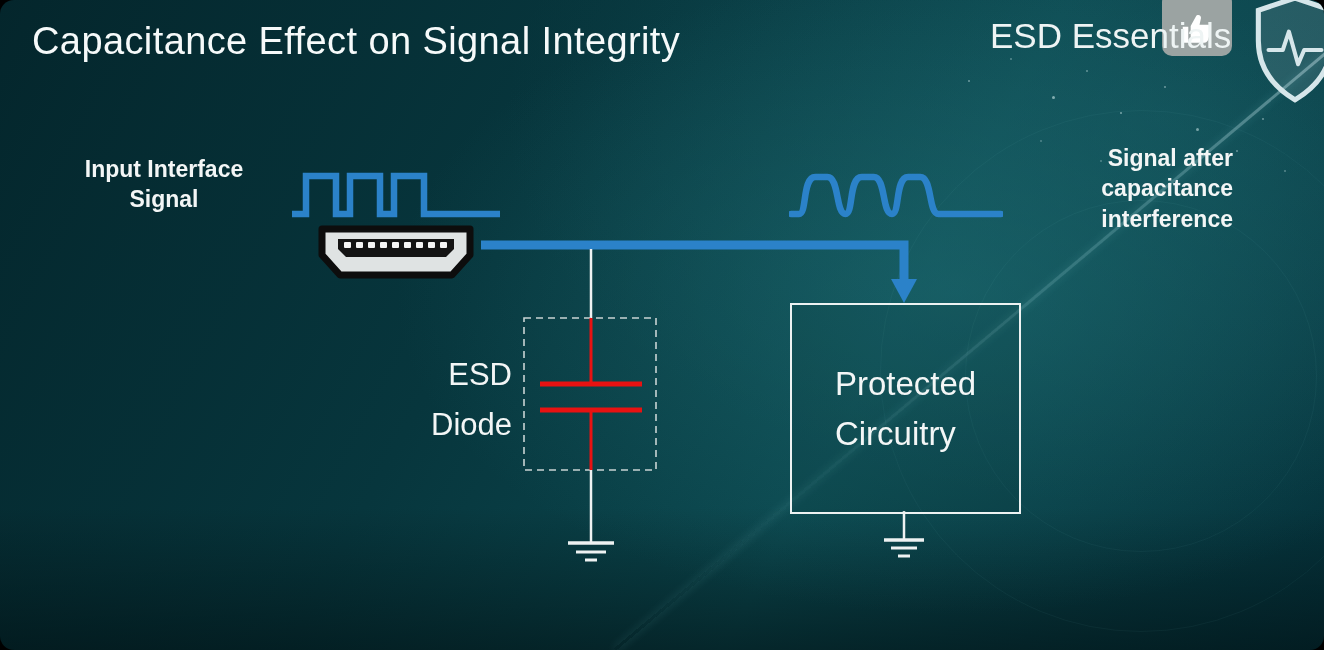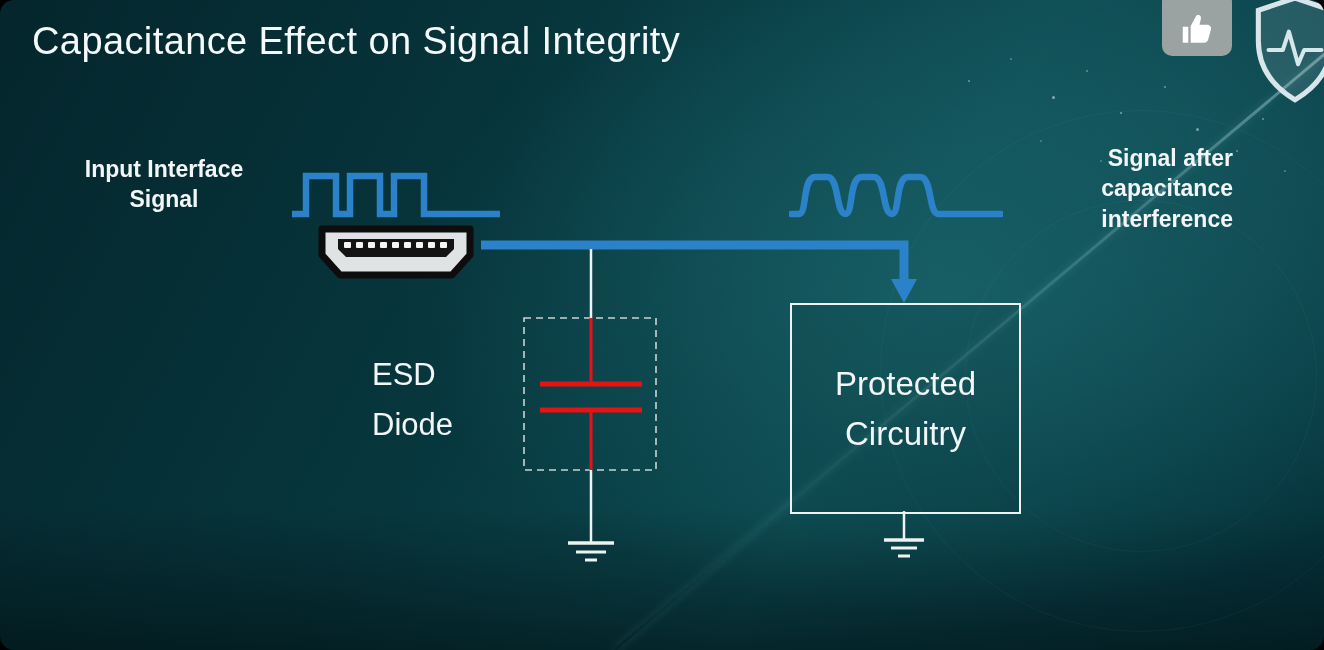--- a/index.html
+++ b/index.html
@@ -20,25 +20,25 @@
     position:absolute;left:615px;top:648px;width:1000px;height:3px;
     transform:rotate(-40deg);transform-origin:0 50%;opacity:.55;
     background:linear-gradient(90deg,transparent,rgba(150,225,230,0.18) 30%,rgba(190,240,245,0.45) 72%,rgba(225,250,255,0.85));
     box-shadow:0 0 9px rgba(150,225,230,0.35);
   }
   .title{left:32px;top:20px;font-size:38px;letter-spacing:.4px;color:#f6fafa;z-index:5;}
   .brand{left:990px;top:16px;font-size:35px;color:#eef4f4;z-index:6;}
   .lbl{white-space:pre-line;font-weight:700;font-size:23px;line-height:1.32;z-index:4;}
   .lbl-in{left:58px;top:154px;width:212px;text-align:center;}
   .lbl-out{left:1023px;top:143px;width:210px;text-align:right;}
-  .lbl-diode{left:372px;top:350px;width:140px;font-weight:400;font-size:31px;line-height:1.62;white-space:pre-line;z-index:4;}
+  .lbl-diode{left:372px;top:350px;width:140px;text-align:right;font-weight:400;font-size:31px;line-height:1.62;white-space:pre-line;z-index:4;}
   .protected-box{
     left:790px;top:303px;width:227px;height:207px;border:2px solid #edf2f2;
     background:rgba(8,38,44,0.10);display:flex;align-items:center;justify-content:center;
-    text-align:center;font-size:33px;line-height:1.5;white-space:pre-line;z-index:3;
+    font-size:33px;line-height:1.5;white-space:pre-line;z-index:3;
   }
   .wires{left:0;top:0;z-index:2;pointer-events:none;}
   .wavesvg{z-index:3;}
   .hdmi{left:312px;top:225px;z-index:3;}
   .like-tile{
     left:1162px;top:-8px;width:70px;height:64px;background:#9ba3a2;border-radius:10px;
     display:flex;align-items:flex-end;justify-content:center;padding-bottom:7px;box-sizing:border-box;z-index:4;
   }
   .shield{left:1250px;top:-6px;z-index:5;}
 </style>
@@ -57,20 +57,21 @@
   <div class="dot" style="left:1120px;top:112px;width:2px;height:2px;opacity:.5;"></div>
   <div class="dot" style="left:1040px;top:140px;width:2px;height:2px;opacity:.3;"></div>
   <div class="dot" style="left:1164px;top:86px;width:2px;height:2px;opacity:.45;"></div>
   <div class="dot" style="left:1196px;top:128px;width:3px;height:3px;opacity:.5;"></div>
   <div class="dot" style="left:1236px;top:150px;width:2px;height:2px;opacity:.4;"></div>
   <div class="dot" style="left:1262px;top:118px;width:2px;height:2px;opacity:.45;"></div>
   <div class="dot" style="left:1284px;top:170px;width:2px;height:2px;opacity:.35;"></div>
   <div class="dot" style="left:1100px;top:160px;width:2px;height:2px;opacity:.3;"></div>
 
   <div class="abs title">Capacitance Effect on Signal Integrity</div>
+  <div class="abs brand">ESD Essentials</div>
 
   <div class="abs like-tile">
     <svg width="38" height="38" viewBox="0 0 24 24">
       <path fill="#ffffff" d="M3,10 h3.5 v10 H3 z M8,20 h8.6 c1.2,0 2.2,-0.8 2.5,-2 l1.7,-6.3 c0.4,-1.5 -0.7,-3 -2.3,-3 h-4.9 l0.9,-4.1 c0.2,-1.1 -0.6,-2.1 -1.7,-2.1 c-0.6,0 -1.2,0.3 -1.5,0.9 L8,9.5 z"></path>
     </svg>
   </div>
 
   <svg class="abs shield" width="90" height="112" viewBox="0 0 88 110">
     <path d="M44,4 L80,16 V46 C80,74 64,92 44,104 C24,92 8,74 8,46 V16 Z" fill="rgba(220,240,245,0.12)" stroke="#d6e6ea" stroke-width="5"></path>
     <polyline points="18,55 32,55 38,37 47,69 53,55 70,55" fill="none" stroke="#d6e6ea" stroke-width="4" stroke-linecap="round" stroke-linejoin="round"></polyline>

